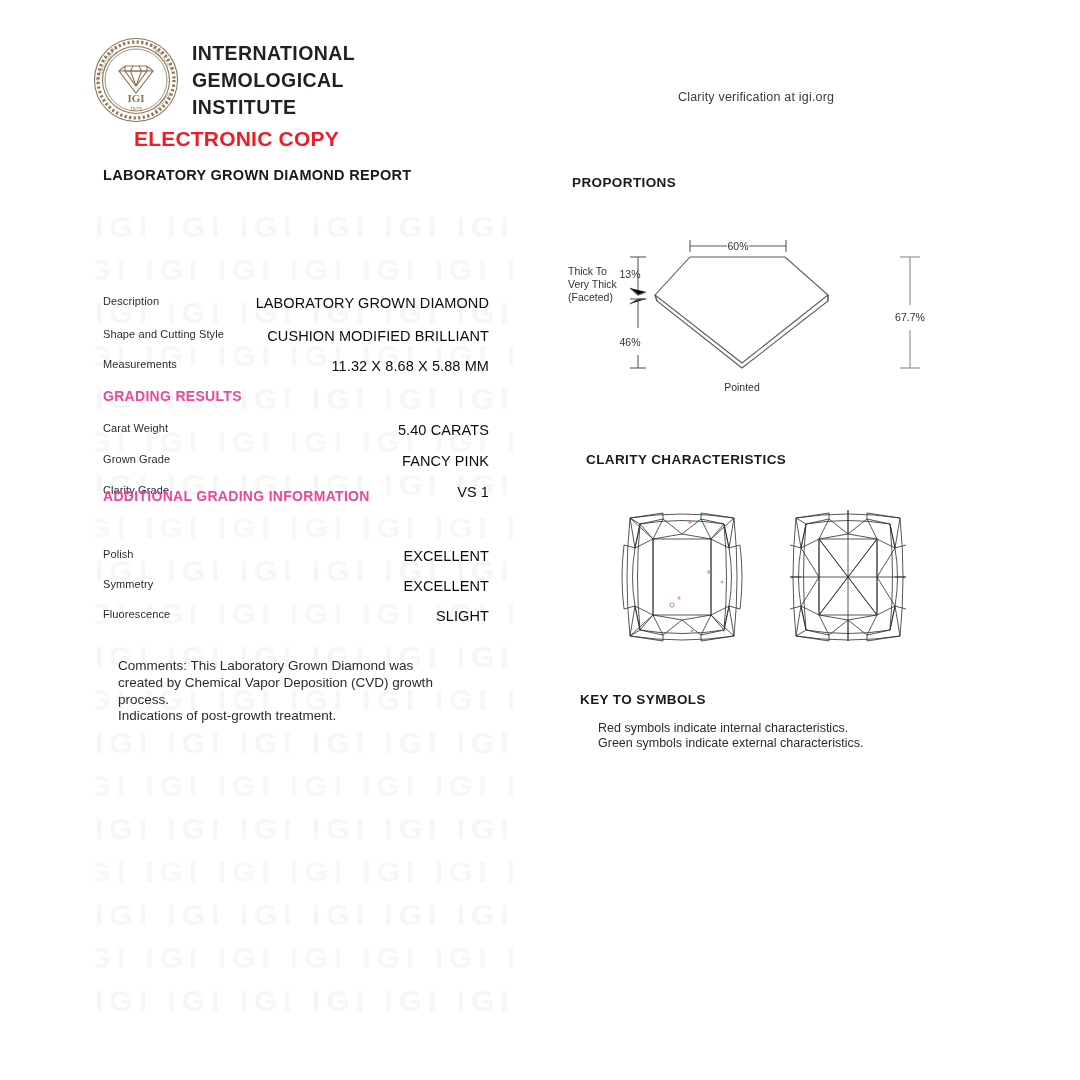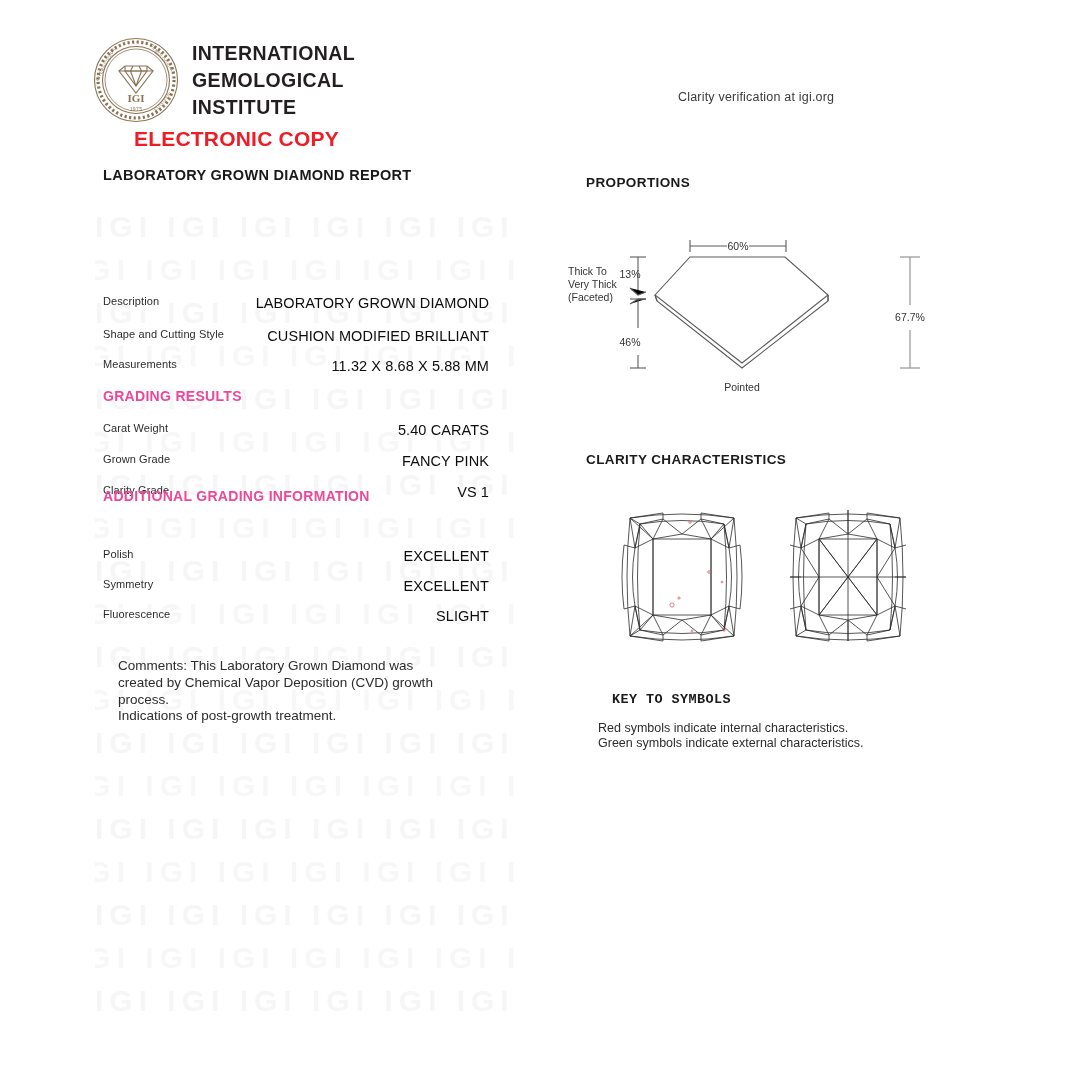--- a/index.html
+++ b/index.html
@@ -153,23 +153,23 @@
 
   
   .right-head {
     position: absolute;
     font-size: 13.5px;
     font-weight: bold;
     letter-spacing: 0.4px;
     color: #1a1a1a;
     white-space: nowrap;
   }
-  #proportions-head { left: 586px; top: 175px; }
+  #proportions-head { left: 572px; top: 175px; }
   #clarity-head     { left: 586px; top: 452px; }
-  #keysym-head      { left: 612px; top: 692px; font-family: Liberation Mono, monospace; }
+  #keysym-head      { left: 580px; top: 692px; }
 
   .key-lines {
     position: absolute;
     left: 598px;
     top: 721px;
     font-size: 12.5px;
     line-height: 15px;
     color: #2c2c2c;
   }
   .key-lines div { white-space: nowrap; }

